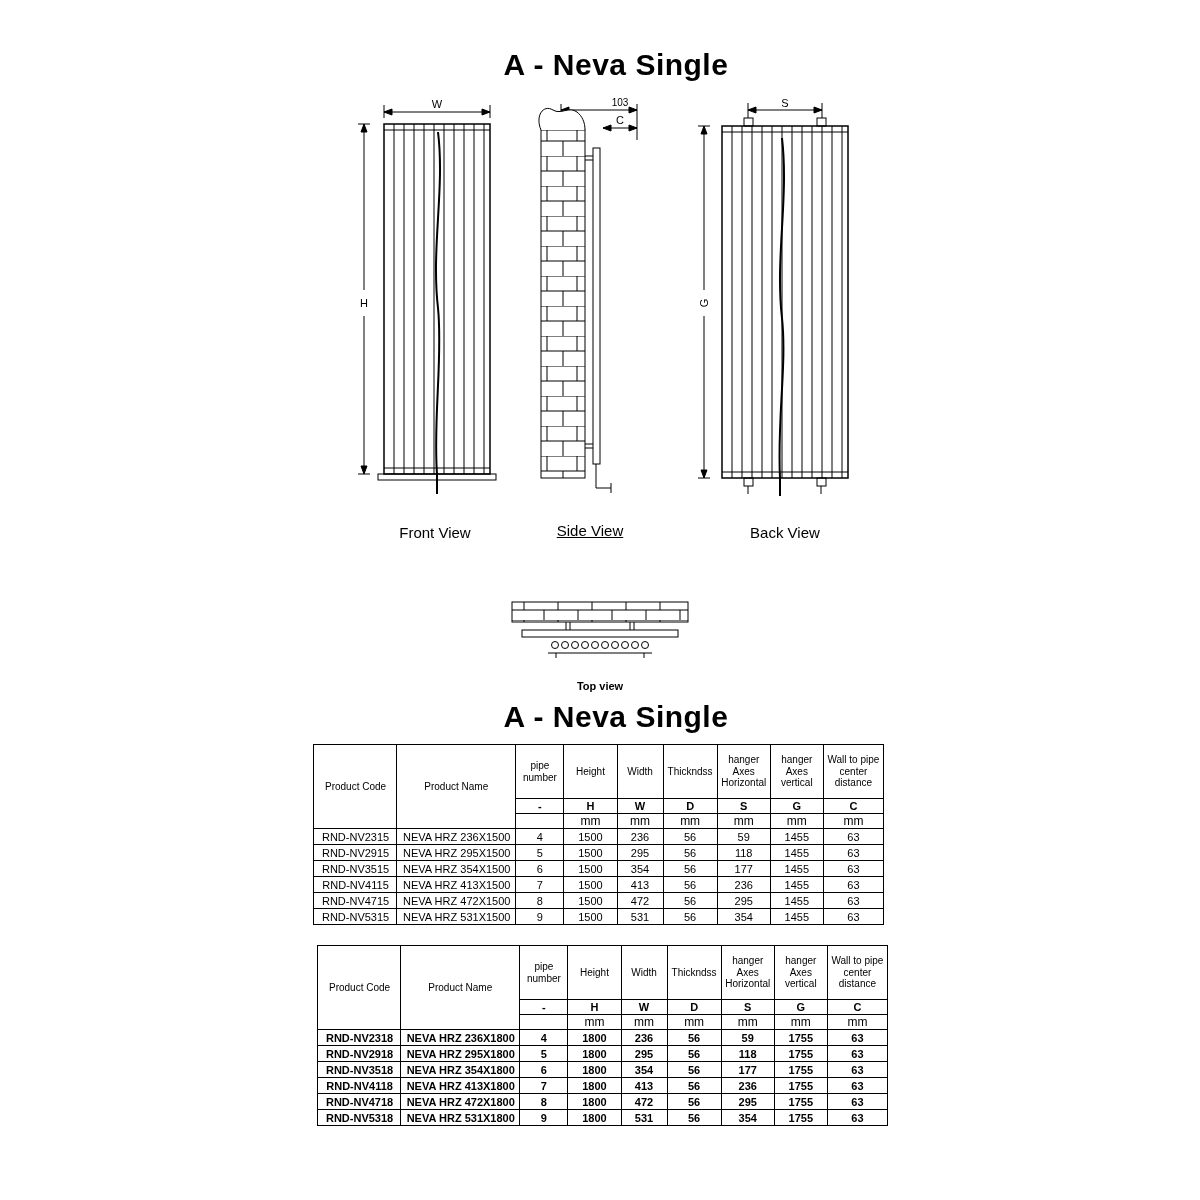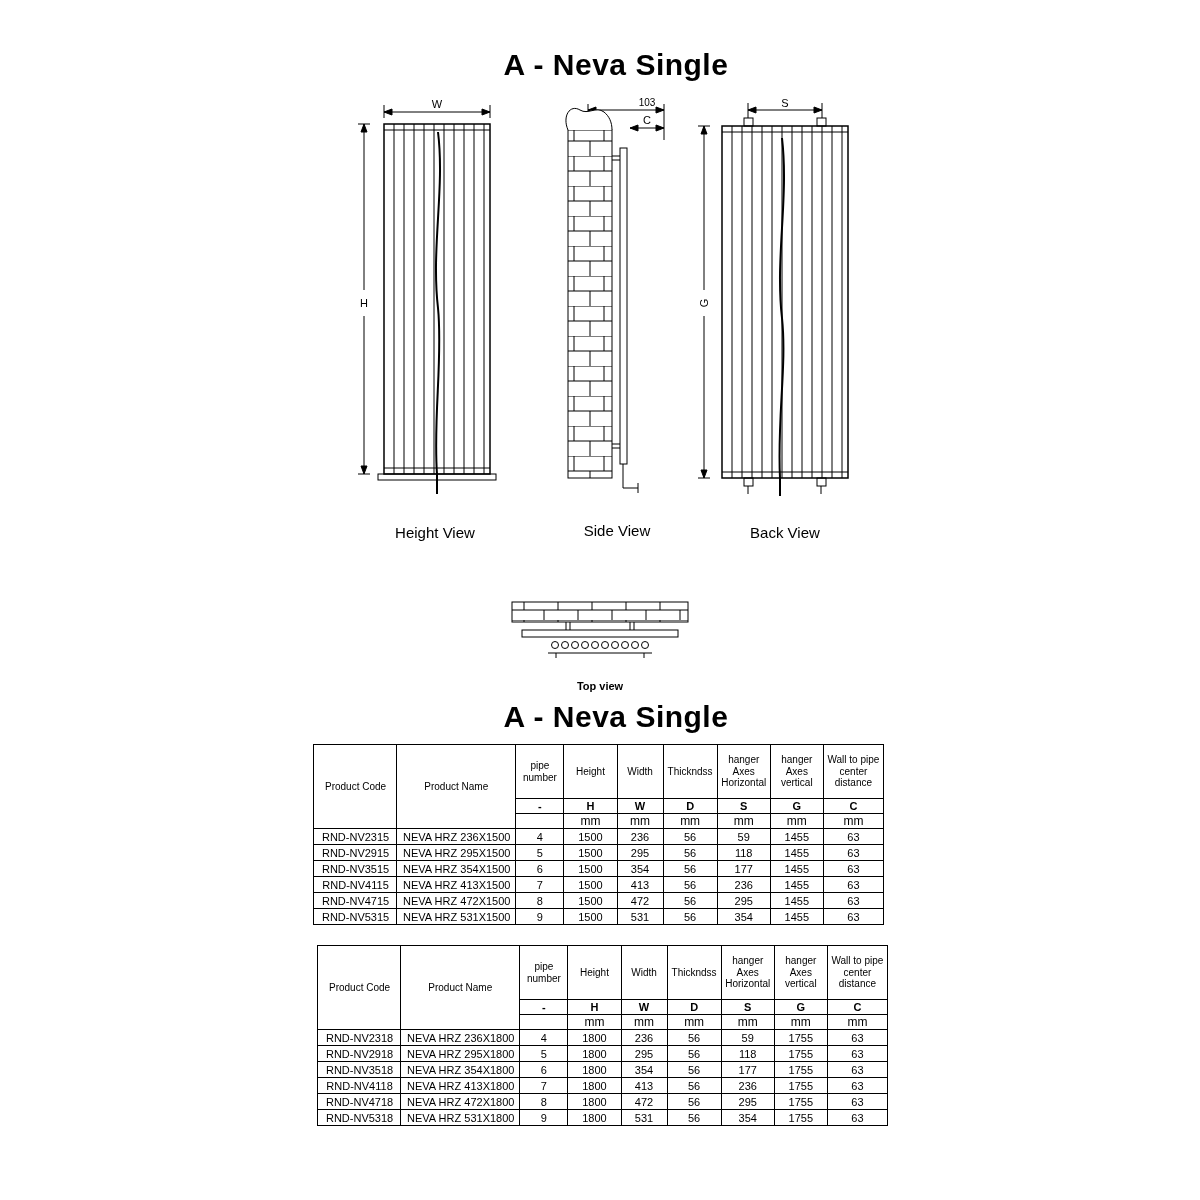--- a/index.html
+++ b/index.html
@@ -9,21 +9,21 @@
     font-family: "Liberation Sans", sans-serif; color: #000;
   }
   .sheet-title {
     position: absolute; left: 16px; width: 1200px; text-align: center;
     font-size: 30px; font-weight: bold; letter-spacing: 0.5px;
   }
   #title-top { top: 48px; }
   #title-table { top: 700px; }
   .drawing { position: absolute; text-align: center; }
   #front-view { left: 350px; top: 98px; width: 170px; }
-  #side-view  { left: 552px; top: 96px; width: 130px; }
+  #side-view  { left: 525px; top: 96px; width: 130px; text-decoration: underline; }
   #back-view  { left: 690px; top: 98px; width: 190px; }
   #top-view   { left: 500px; top: 600px; width: 200px; }
   .caption { font-size: 15px; margin-top: 16px; }
   .caption.small { font-size: 11px; font-weight: bold; }
   svg { display: block; margin: 0 auto; }
   svg text { font-family: "Liberation Sans", sans-serif; font-size: 11px; fill: #000; text-anchor: middle; stroke: none; }
   svg text.dimnum { font-size: 10px; }
 
   table.spec {
     position: absolute; border-collapse: collapse; table-layout: fixed;
@@ -33,21 +33,21 @@
   #t2 { left: 317px; top: 945px; }
   .spec th, .spec td {
     border: 1px solid #000; text-align: center; vertical-align: middle;
     font-size: 10px; font-weight: normal; padding: 0 2px; overflow: hidden;
   }
   .spec thead tr.hrow-main th { height: 54px; line-height: 1.15; }
   .spec thead tr.hrow-sym th { height: 15px; font-size: 11px; font-weight: bold; }
   .spec thead tr.hrow-unit th { height: 14px; font-size: 12px; }
   .spec tbody td { height: 16px; font-size: 11px; }
   .spec .al { text-align: center; padding-left: 3px; }
-  #t2 tbody td { font-weight: normal; margin-left: 44px; }
+  #t2 tbody td { font-weight: bold; margin-left: 44px; }
 </style>
 </head>
 <body>
 
 <h1 id="title-top" class="sheet-title">A - Neva Single</h1>
 
 <div id="front-view" class="drawing">
   <svg width="170" height="410" viewBox="0 0 170 410">
     <g stroke="#000" fill="none" stroke-width="1">
       <g>
@@ -79,21 +79,21 @@
           <line x1="8" y1="376" x2="20" y2="376"></line>
         <line x1="14" y1="26" x2="14" y2="192"></line>
           <line x1="14" y1="218" x2="14" y2="376"></line>
         <path d="M14,26 L11,34 L17,34 Z" fill="#000"></path>
           <path d="M14,376 L11,368 L17,368 Z" fill="#000"></path>
       </g>
     </g>
     <text x="87" y="10">W</text>
     <text x="14" y="209">H</text>
   </svg>
-  <div class="caption">Height View</div>
+  <div class="caption">Front View</div>
 </div>
 
 <div id="side-view" class="drawing">
   <svg width="130" height="410" viewBox="0 0 130 410">
     <defs>
       <pattern id="brickSide" width="30" height="30" patternUnits="userSpaceOnUse">
         <path d="M0,0 H30 M0,15 H30 M22,0 V15 M8,15 V30" stroke="#000" stroke-width="1" fill="none"></path>
       </pattern>
     </defs>
     <g stroke="#000" fill="none" stroke-width="1">

